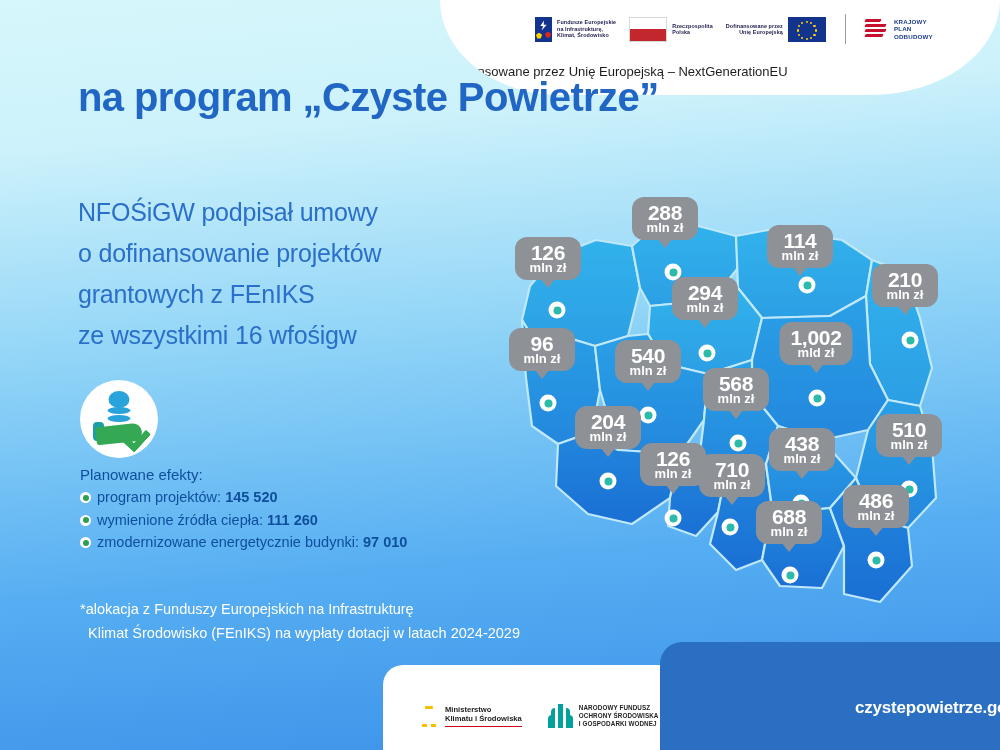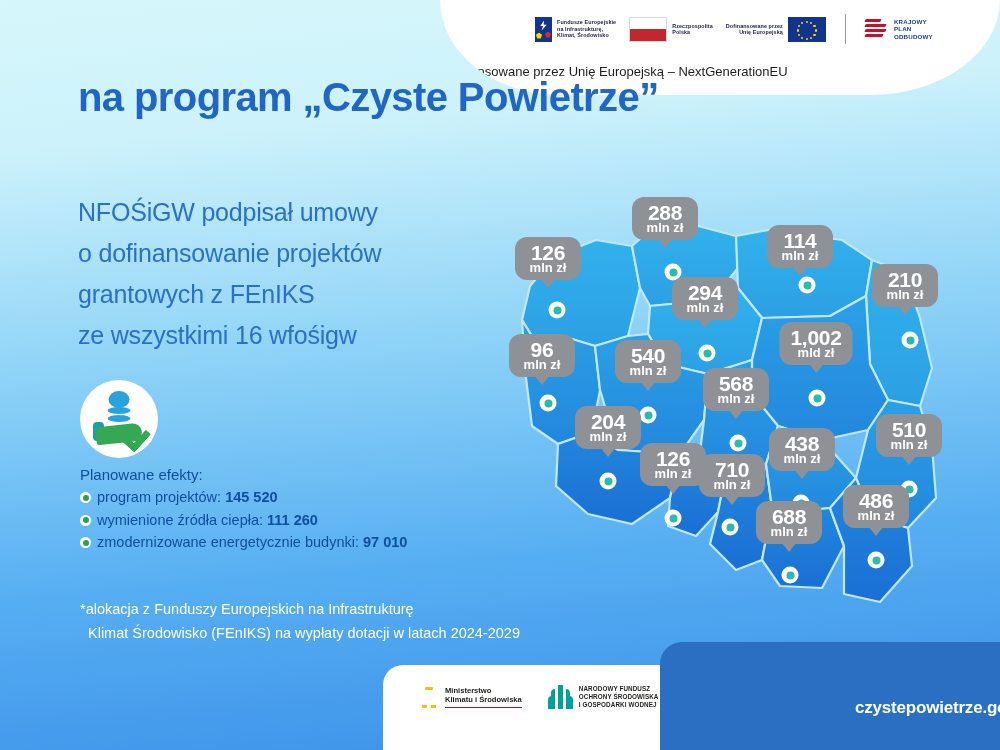--- a/index.html
+++ b/index.html
@@ -107,21 +107,21 @@
   }
   .dot{position:absolute;width:17px;height:17px;border-radius:50%;background:#ffffff;
     transform:translate(-50%,-50%);display:flex;align-items:center;justify-content:center;}
   .dot::after{content:"";width:8px;height:8px;border-radius:50%;background:#2bbba8;}
 
   
   #footer-white{
     position:absolute;left:383px;top:665px;width:300px;height:85px;background:#ffffff;
     border-top-left-radius:20px;
   }
-  #footer-white .row{position:absolute;left:36px;top:20px;display:flex;align-items:center;gap:26px;}
+  #footer-white .row{position:absolute;left:36px;top:39px;display:flex;align-items:center;gap:26px;}
   .mk-logo{display:flex;align-items:center;gap:6px;}
   .eagle{width:20px;height:22px;position:relative;}
   .eagle .body{position:absolute;inset:2px 1px;background:#ffffff;border:1px solid #dcdcdc;
     clip-path:polygon(50% 0,78% 10%,92% 32%,88% 60%,70% 82%,74% 96%,26% 96%,30% 82%,12% 60%,8% 32%,22% 10%);}
   .eagle .crown{position:absolute;left:6px;top:1px;width:8px;height:3px;background:#f2c200;border-radius:1px;}
   .eagle .claw{position:absolute;bottom:0;width:5px;height:3px;background:#f2c200;}
   .eagle .claw.l{left:3px;} .eagle .claw.r{right:3px;}
   .mk-text{font-size:7.6px;line-height:9.4px;color:#1d1d1b;font-weight:bold;}
   .mk-rule{height:1.6px;background:#d0021b;width:100%;margin-top:2px;}
   .nfos-logo{display:flex;align-items:center;gap:6px;}
@@ -346,21 +346,21 @@
         </div>
         <div class="dot" style="left: 207px; top: 185px;"></div>
         <div class="pin" style="left: 205px; top: 152px;">
           <div class="bubble">
             <div class="v">294</div>
             <div class="u">mln zł</div>
             <div class="tail"></div>
           </div>
         </div>
         <div class="dot" style="left: 48px; top: 235px;"></div>
-        <div class="pin" style="left: 42px; top: 203px; margin-top: 6px;">
+        <div class="pin" style="left: 42px; top: 203px;">
           <div class="bubble">
             <div class="v">96</div>
             <div class="u">mln zł</div>
             <div class="tail"></div>
           </div>
         </div>
         <div class="dot" style="left: 148px; top: 247px;"></div>
         <div class="pin" style="left: 148px; top: 215px;">
           <div class="bubble">
             <div class="v">540</div>

